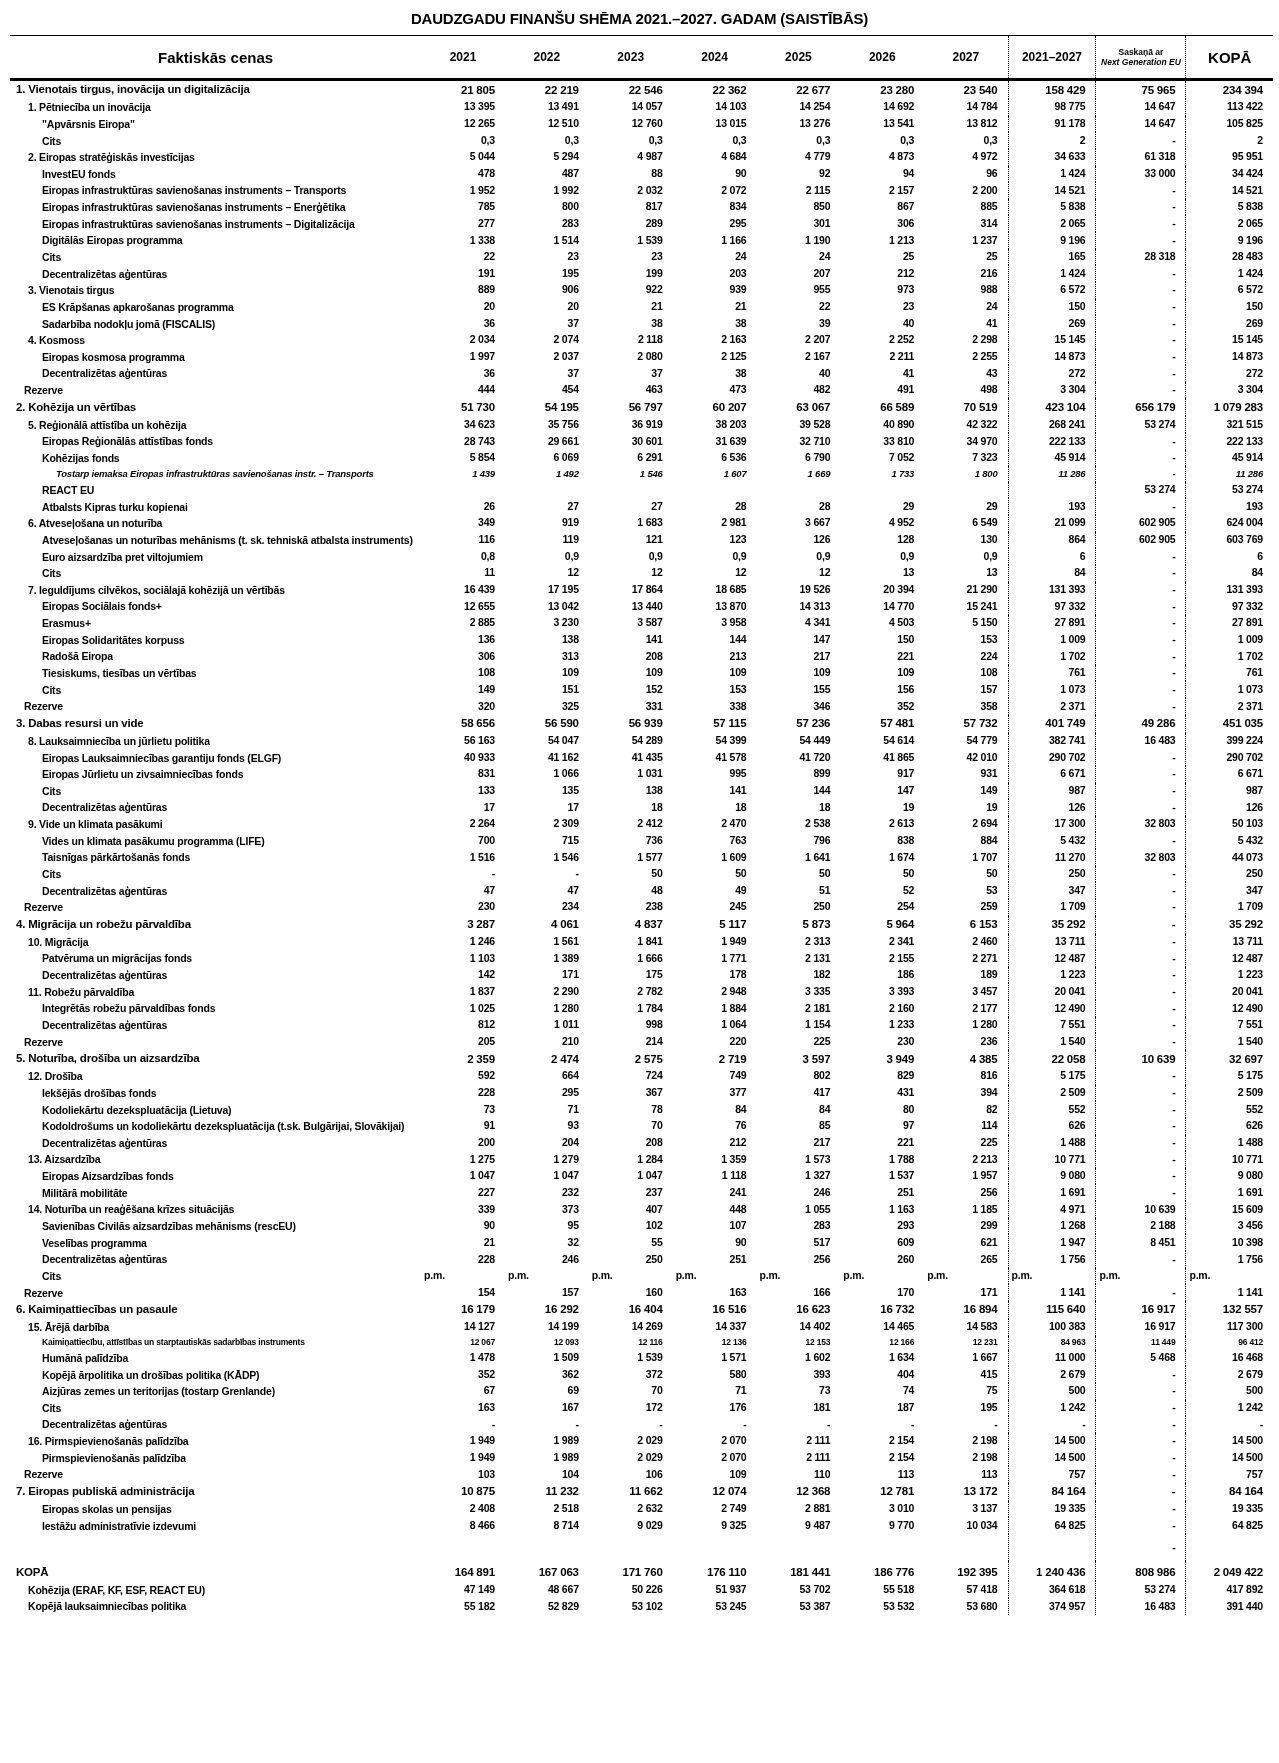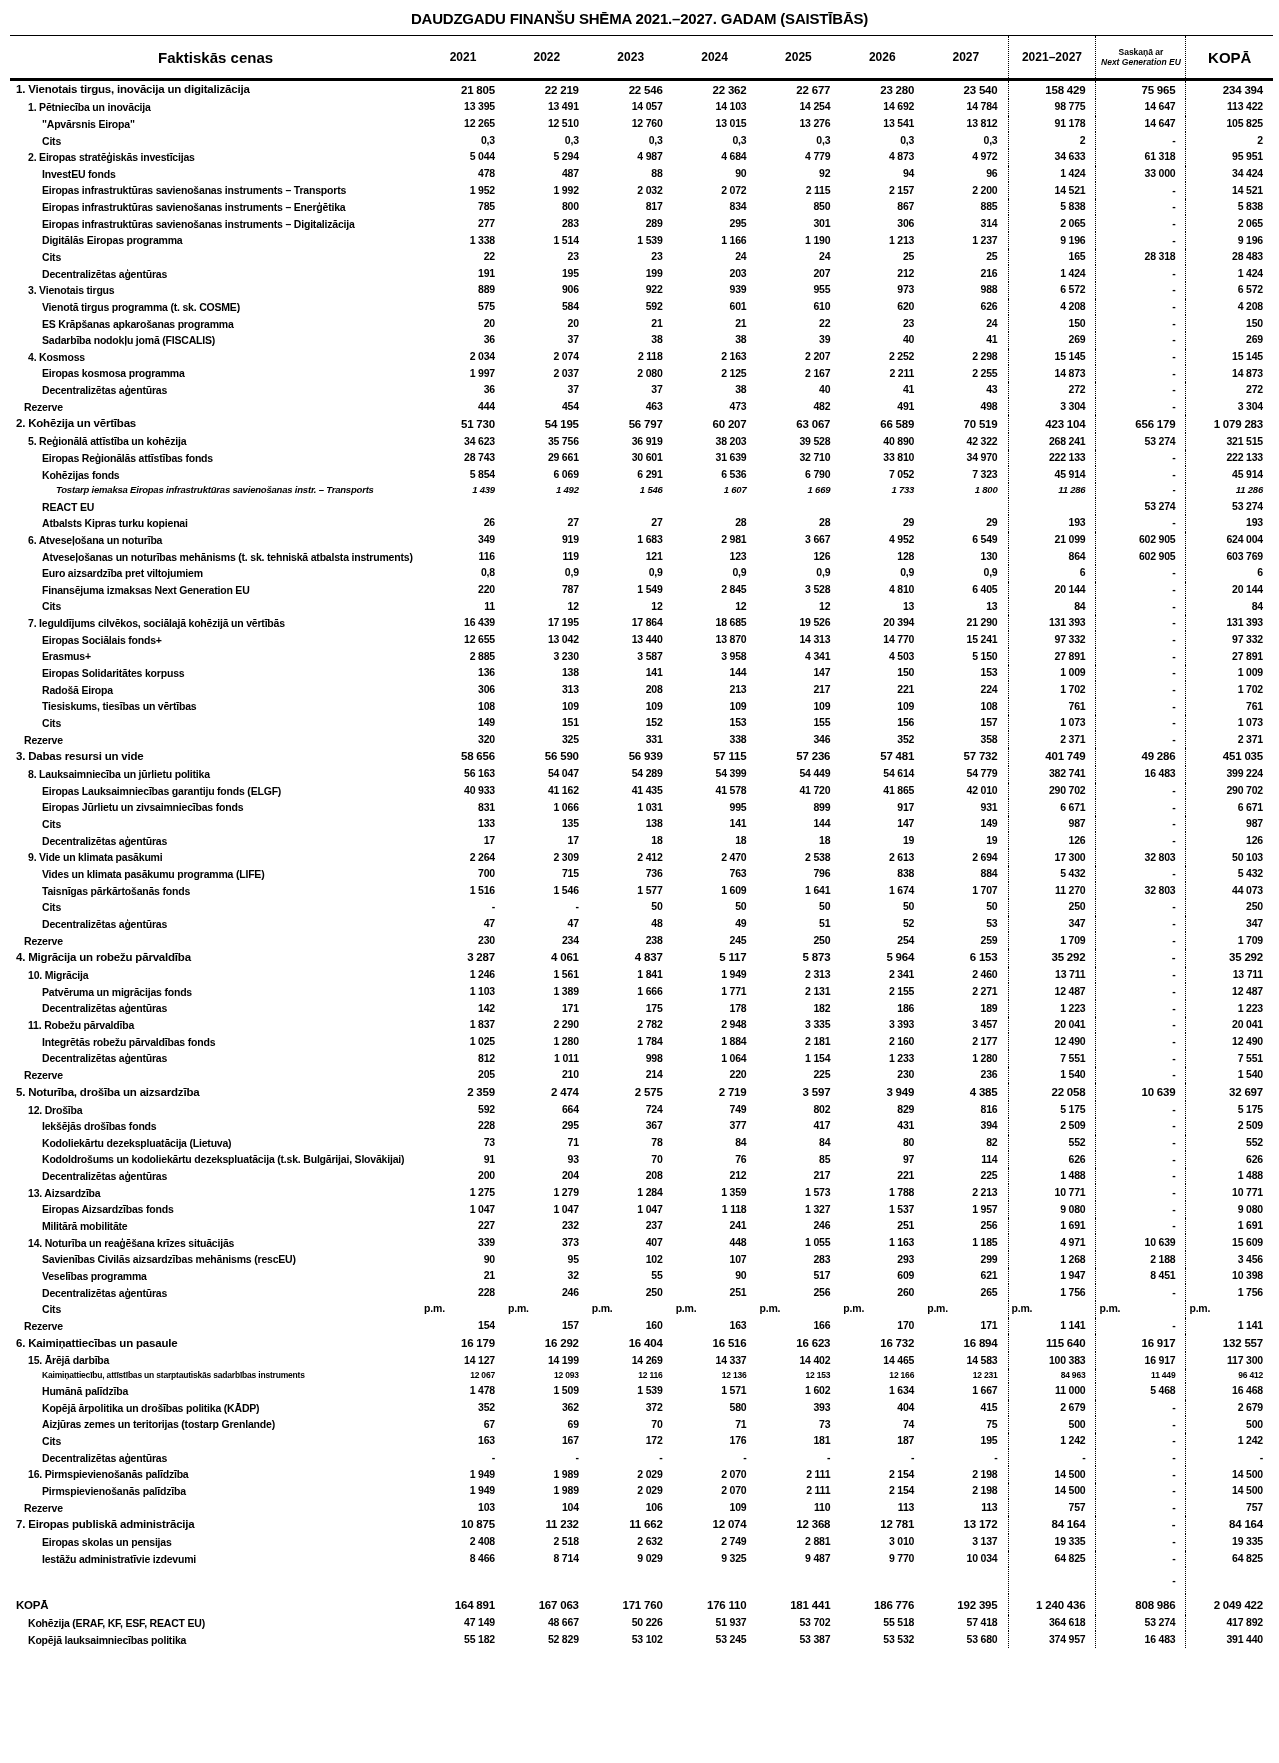--- a/index.html
+++ b/index.html
@@ -232,33 +232,20 @@
           <td>922</td>
           <td>939</td>
           <td>955</td>
           <td>973</td>
           <td>988</td>
           <td class="dcol">6 572</td>
           <td class="dcol">-</td>
           <td class="dcol">6 572</td>
         </tr>
         <tr class="c2">
-          <td class="lbl">Vienotā tirgus programma (t. sk. COSME)</td>
-          <td>575</td>
-          <td>584</td>
-          <td>592</td>
-          <td>601</td>
-          <td>610</td>
-          <td>620</td>
-          <td>626</td>
-          <td class="dcol">4 208</td>
-          <td class="dcol">-</td>
-          <td class="dcol">4 208</td>
-        </tr>
-        <tr class="c2">
           <td class="lbl">ES Krāpšanas apkarošanas programma</td>
           <td>20</td>
           <td>20</td>
           <td>21</td>
           <td>21</td>
           <td>22</td>
           <td>23</td>
           <td>24</td>
           <td class="dcol">150</td>
           <td class="dcol">-</td>
@@ -453,33 +440,20 @@
           <td>0,9</td>
           <td>0,9</td>
           <td>0,9</td>
           <td>0,9</td>
           <td>0,9</td>
           <td class="dcol">6</td>
           <td class="dcol">-</td>
           <td class="dcol">6</td>
         </tr>
         <tr class="c2">
-          <td class="lbl">Finansējuma izmaksas Next Generation EU</td>
-          <td>220</td>
-          <td>787</td>
-          <td>1 549</td>
-          <td>2 845</td>
-          <td>3 528</td>
-          <td>4 810</td>
-          <td>6 405</td>
-          <td class="dcol">20 144</td>
-          <td class="dcol">-</td>
-          <td class="dcol">20 144</td>
-        </tr>
-        <tr class="c2">
           <td class="lbl">Cits</td>
           <td>11</td>
           <td>12</td>
           <td>12</td>
           <td>12</td>
           <td>12</td>
           <td>13</td>
           <td>13</td>
           <td class="dcol">84</td>
           <td class="dcol">-</td>

